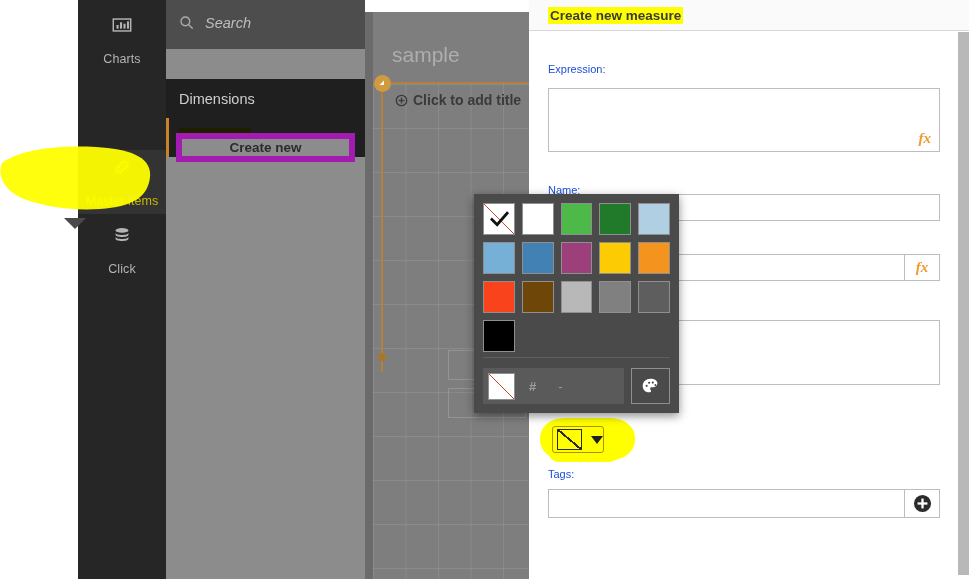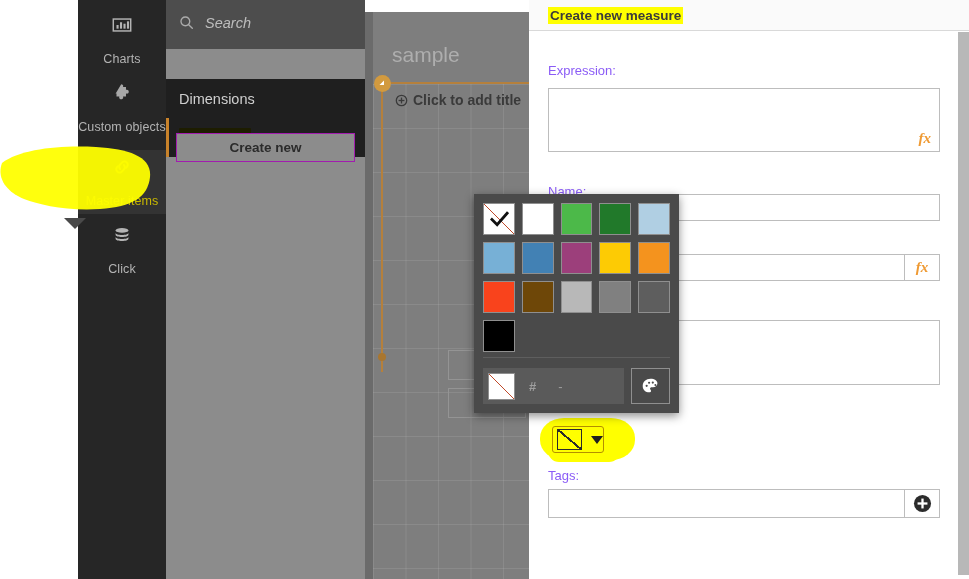--- a/index.html
+++ b/index.html
@@ -27,21 +27,21 @@
     display:flex;align-items:center;padding:0 0 4px 12px;box-sizing:border-box;}
   .mi-search .sicon{width:17px;height:17px;flex:0 0 auto;margin-right:10px;opacity:.78;}
   .mi-search .sph{color:#bdbdbd;font-size:14.5px;font-style:italic;}
   .mi-tab{position:absolute;left:0;width:199px;height:39px;background:#1f1f1f;display:flex;
     align-items:center;padding-left:13px;box-sizing:border-box;color:#cfcfcf;font-size:14.5px;margin-top:30px;}
   .mi-tab.dim{top:49px;}
   .mi-tab.mea{top:88px;border-left:3px solid #c8822a;padding-left:10px;color:#d2d2d2;}
   .mi-tab.mea .hl{background:#e8e800;color:#3a3a00;padding:2px 4px;border-radius:1px;
     mix-blend-mode:multiply;}
   .mi-createnew{position:absolute;left:10px;top:133px;width:179px;height:29px;
-    border:1px solid #a21caf;background:#8c8c8c;color:#2b2b2b;font-size:13.5px;font-weight:bold;
+    border:6px solid #a21caf;background:#8c8c8c;color:#2b2b2b;font-size:13.5px;font-weight:bold;
     display:flex;align-items:center;justify-content:center;box-sizing:border-box;}
   .mi-noitems{position:absolute;left:0;top:186px;width:199px;text-align:center;
     color:#3d3d3d;font-size:14px;font-style:italic;}
 
   
   .sheet{position:absolute;left:365px;top:12px;width:164px;height:579px;background:#7e7e7e;overflow:hidden;}
   .sheet-shade{position:absolute;left:0;top:0;width:8px;height:579px;background:#6b6b6b;}
   .sheet-title{position:absolute;left:27px;top:31px;color:#aeaeae;font-size:21px;}
   .grid{position:absolute;left:8px;top:72px;width:156px;height:507px;
     background-image:
@@ -60,21 +60,21 @@
   .ghost-box{position:absolute;border:1px solid #949494;background:transparent;}
   .ghost-box.a{left:83px;top:338px;width:76px;height:28px;}
   .ghost-box.b{left:83px;top:376px;width:76px;height:28px;}
 
   
   .form{position:absolute;left:529px;top:0;width:440px;height:579px;background:#ffffff;}
   .form-header{position:absolute;left:0;top:0;width:440px;height:31px;background:#fafafa;
     border-bottom:1px solid #d9d9d9;box-sizing:border-box;display:flex;align-items:center;padding-left:19px;}
   .form-title{font-size:13.5px;font-weight:bold;color:#3b3b3b;position:relative;}
   .form-title .hl{background:#ffff00;padding:1px 2px;}
-  .f-label{position:absolute;color:#8b5cf6;font-size:13px;left:19px;}
+  .f-label{position:absolute;color:#1d4ed8;font-size:11px;left:19px;}
   .f-input{position:absolute;left:19px;border:1px solid #bdbdbd;background:#ffffff;box-sizing:border-box;}
   .fx-btn{position:absolute;width:34px;top:0;bottom:0;right:0;border-left:1px solid #bdbdbd;
     display:flex;align-items:center;justify-content:center;color:#ef9a33;
     font-family:"Liberation Serif","DejaVu Serif",serif;font-style:italic;font-weight:bold;font-size:15px;}
   .fx-inside{position:absolute;right:8px;bottom:4px;color:#ef9a33;
     font-family:"Liberation Serif","DejaVu Serif",serif;font-style:italic;font-weight:bold;font-size:15px;}
   .plus-btn{position:absolute;width:34px;top:0;bottom:0;right:0;border-left:1px solid #bdbdbd;
     display:flex;align-items:center;justify-content:center;}
   .plus-btn svg{width:19px;height:19px;}
 
@@ -133,26 +133,20 @@
       <svg class="rail-icon" viewBox="0 0 24 24">
         <rect x="2.5" y="5.5" width="19" height="13" fill="none" stroke="#b3b3b3" stroke-width="1.6"></rect>
         <rect x="6" y="12" width="2.3" height="4" fill="#b3b3b3"></rect>
         <rect x="9.8" y="9" width="2.3" height="7" fill="#b3b3b3"></rect>
         <rect x="13.6" y="10.6" width="2.3" height="5.4" fill="#b3b3b3"></rect>
         <rect x="17.4" y="8" width="2.3" height="8" fill="#b3b3b3"></rect>
       </svg>
       <span class="lbl">Charts</span>
     </div>
 
-    <div class="rail-item" style="top:76px;">
-      <svg class="rail-icon" viewBox="0 0 24 24">
-        <path d="M9.6 3.2c1.3 0 2.3 .9 2.3 2 0 .4-.2.8-.2 1.1h3.4v3.2c.3-.1.7-.2 1.1-.2 1.2 0 2.1 1 2.1 2.3s-.9 2.3-2.1 2.3c-.4 0-.8-.1-1.1-.2v3.4h-3.4c.1.3.2.7.2 1.1 0 1.2-1 2.1-2.3 2.1s-2.3-.9-2.3-2.1c0-.4.1-.8.2-1.1H4.2v-3.4c-.3.1-.7.2-1.1.2" fill="#a8a8a8" transform="translate(2,-0.5) scale(0.95)"></path>
-      </svg>
-      <span class="lbl">Custom objects</span>
-    </div>
 
     <div class="rail-item active" style="top:150px;color:#c8b800;">
       <svg class="rail-icon" viewBox="0 0 24 24">
         <g fill="none" stroke="#c8b800" stroke-width="2" stroke-linecap="round">
           <path d="M10 14.2 A3.6 3.6 0 0 1 10 9.2 L12.6 6.6 A3.6 3.6 0 0 1 17.6 11.6 L16.3 12.9"></path>
           <path d="M14 9.8 A3.6 3.6 0 0 1 14 14.8 L11.4 17.4 A3.6 3.6 0 0 1 6.4 12.4 L7.7 11.1"></path>
         </g>
       </svg>
       <span class="lbl">Master items</span>
     </div>

